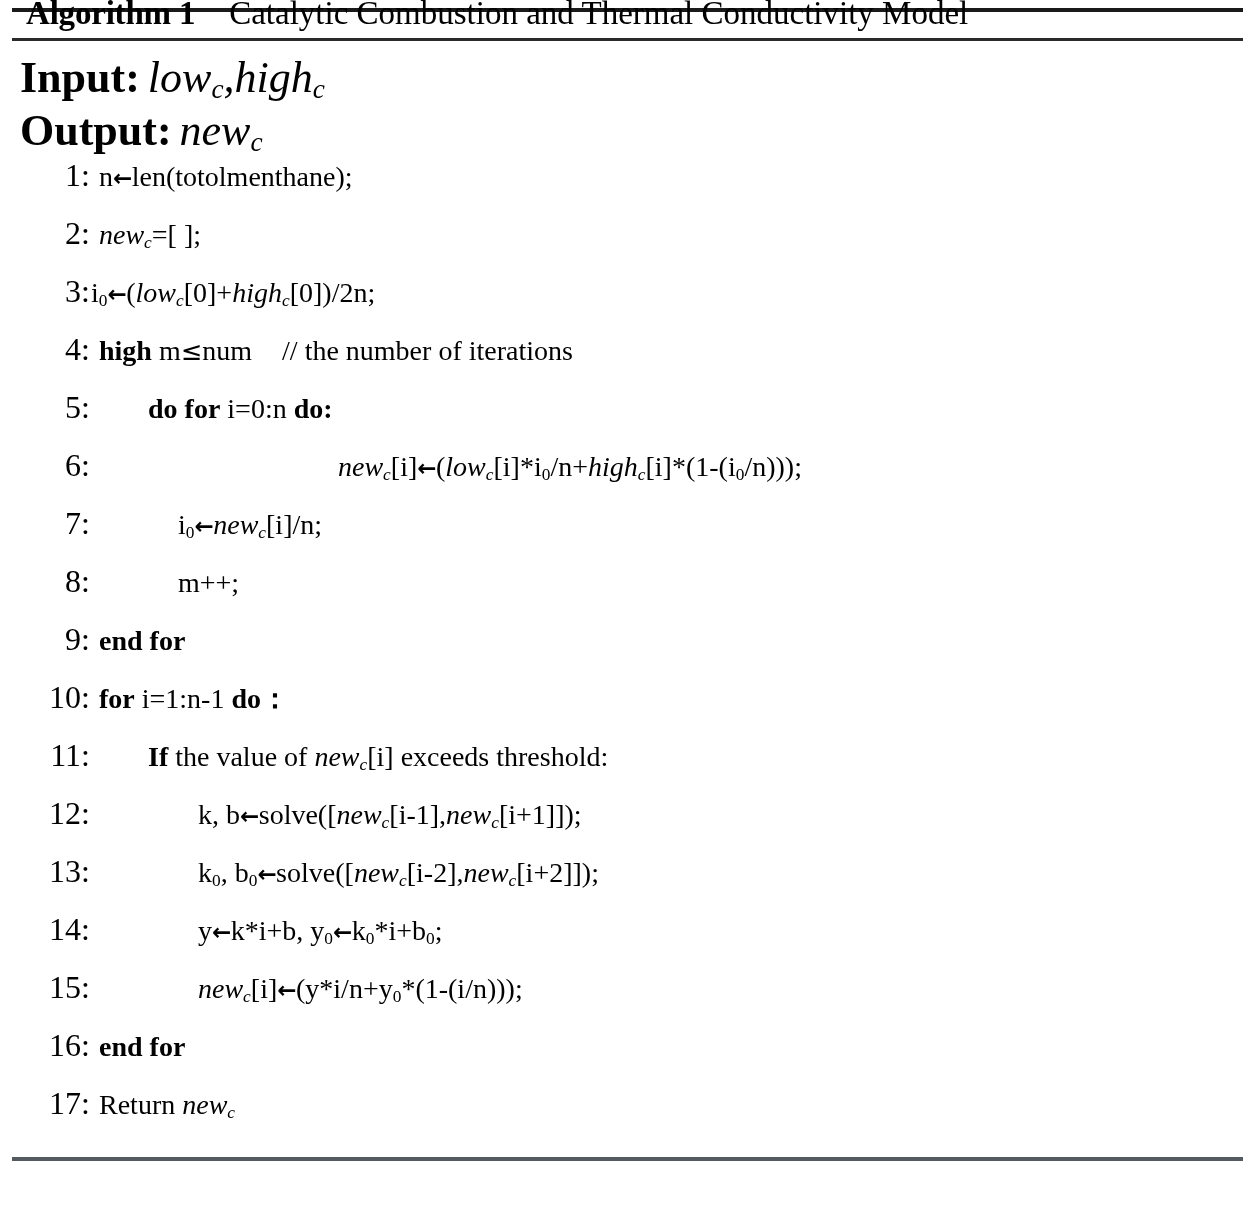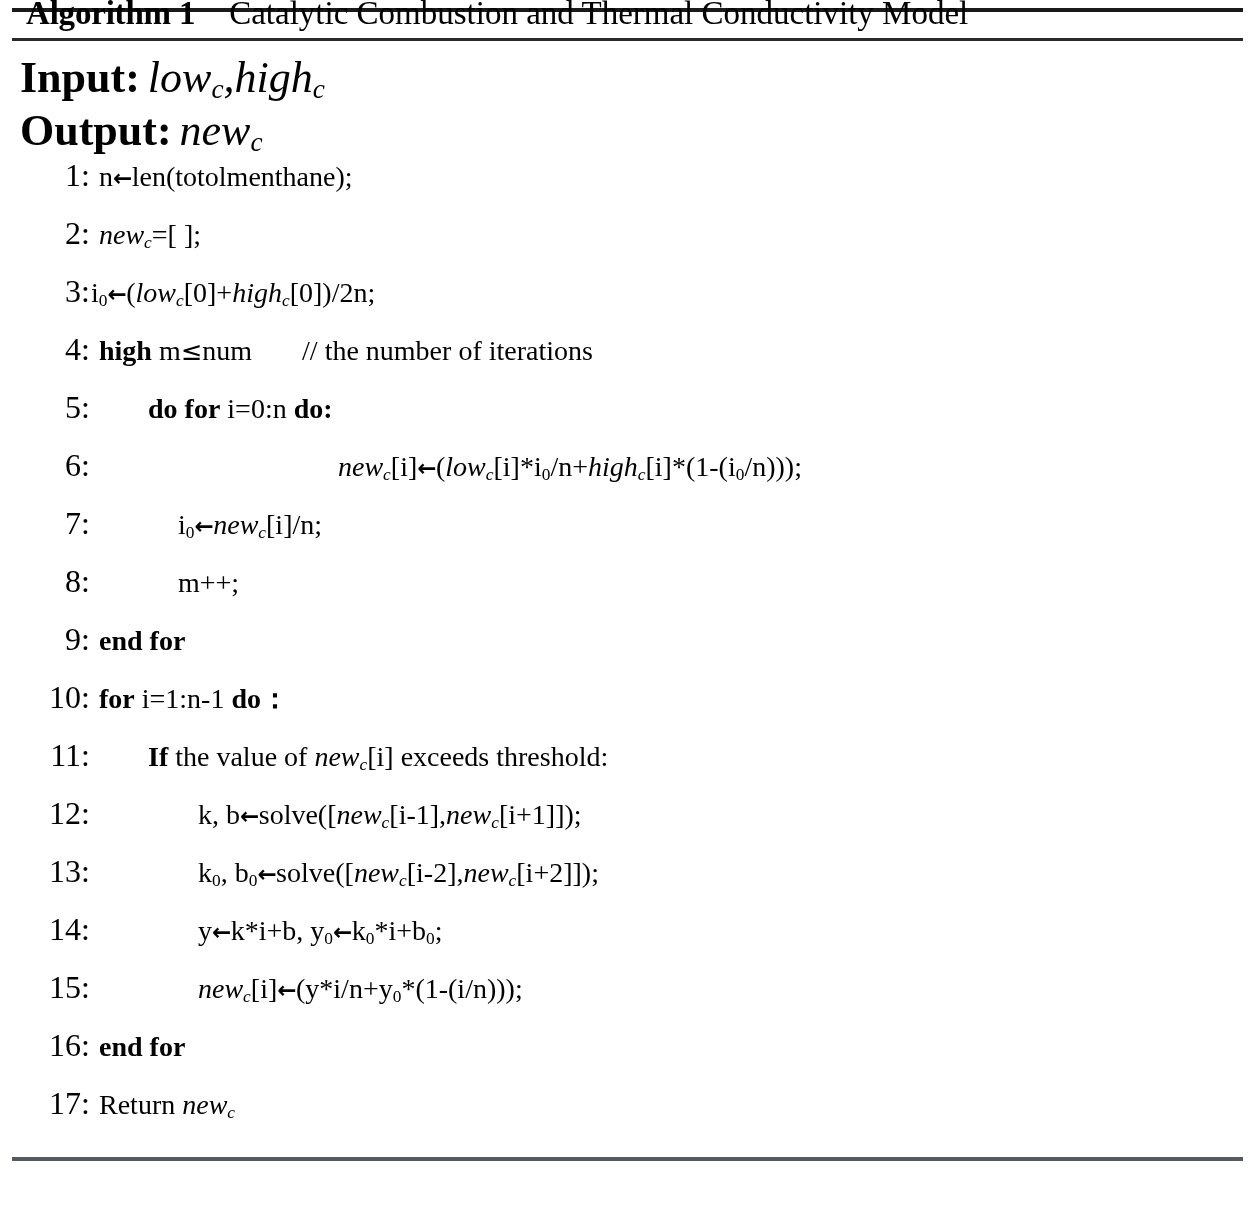--- a/index.html
+++ b/index.html
@@ -114,21 +114,21 @@
   .arrow {
     font-family: "DejaVu Sans", sans-serif;
     font-weight: bold;
     font-size: 0.82em;
     letter-spacing: -0.5px;
   }
   .le {
     font-family: "DejaVu Sans", sans-serif;
     font-size: 0.92em;
   }
-  .cmt { margin-left: 50px; text-align: center; }
+  .cmt { margin-left: 30px; text-align: center; }
 </style>
 </head>
 <body>
 
 <div class="algorithm-box">
 
   <div class="rule-top"></div>
 
   <div class="algo-header">
     <span class="algo-label">Algorithm 1</span>

